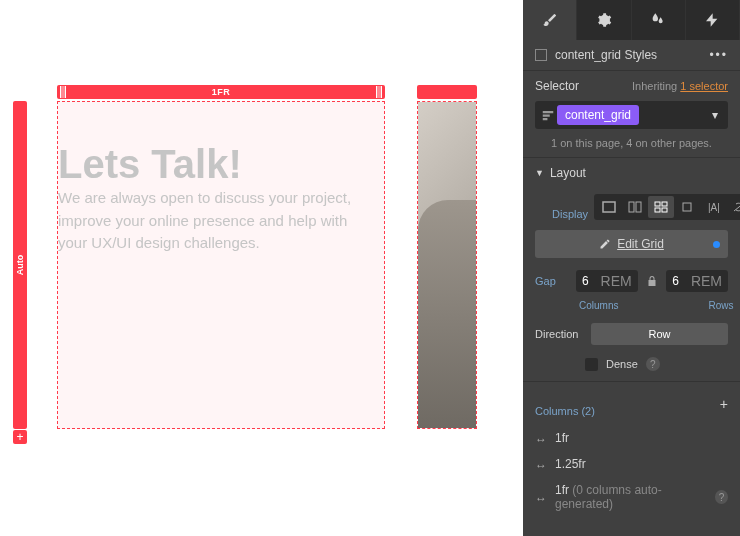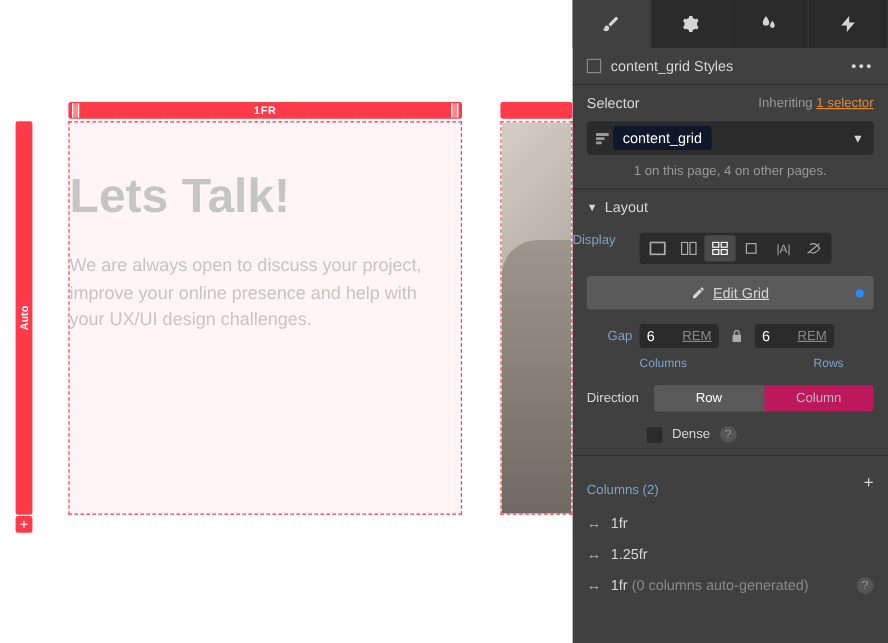--- a/index.html
+++ b/index.html
@@ -7,62 +7,62 @@
   .canvas { flex: 1; position: relative; background: #fff; }
   .col-label-bar { position: absolute; top: 85px; left: 57px; width: 328px; height: 14px; background: #ff3b4a; border-radius: 2px; display: flex; align-items: center; justify-content: center; }
   .col-label-bar .handle { position: absolute; width: 6px; height: 12px; top: 1px; background: rgba(255,255,255,0.4); border-left: 1px solid #fff; border-right: 1px solid #fff; }
   .col-label-bar .handle.l { left: 3px; }
   .col-label-bar .handle.r { right: 3px; }
   .col-label-bar span { color: #fff; font-size: 9px; font-weight: bold; letter-spacing: 0.5px; }
   .row-label-bar { position: absolute; top: 101px; left: 13px; width: 14px; height: 328px; background: #ff3b4a; border-radius: 2px; display: flex; align-items: center; justify-content: center; }
   .row-label-bar span { color: #fff; font-size: 9px; font-weight: bold; transform: rotate(-90deg); }
   .add-btn { position: absolute; left: 13px; top: 430px; width: 14px; height: 14px; background: #ff3b4a; color: #fff; border-radius: 2px; font-size: 12px; display: flex; align-items: center; justify-content: center; cursor: pointer; }
   .cell1 { position: absolute; top: 101px; left: 57px; width: 328px; height: 328px; border: 1px dashed #ff3b4a; background: rgba(255,59,74,0.05); padding: 40px 0 0 0; }
-  .cell1 h1 { font-size: 40px; font-weight: 800; color: #c5c5c5; margin-bottom: 24px; }
+  .cell1 h1 { font-size: 40px; font-weight: 800; color: #c5c5c5; }
   .cell1 p { font-size: 15px; color: #c5c5c5; line-height: 1.5; max-width: 310px; }
   .cell2 { position: absolute; top: 101px; left: 417px; width: 60px; height: 328px; border: 1px dashed #ff3b4a; background: rgba(255,59,74,0.05); overflow: hidden; }
   .col-label-bar2 { position: absolute; top: 85px; left: 417px; width: 60px; height: 14px; background: #ff3b4a; border-radius: 2px; }
   .sofa { width: 100%; height: 100%; background: linear-gradient(135deg,#d4cec6 0%, #aaa49c 60%, #8a847c 100%); position: relative; }
   .sofa::before { content:""; position:absolute; left:0; right:0; bottom:0; height:70%; background: linear-gradient(180deg,#9d968d 0%, #6f6a63 100%); border-radius: 30px 0 0 0; }
 
   
-  .panel { width: 263px; background: #404040; color: #d5d5d5; font-size: 12px; display: flex; flex-direction: column; }
+  .panel { width: 217px; background: #404040; color: #d5d5d5; font-size: 12px; display: flex; flex-direction: column; }
   .tabs { height: 40px; display: flex; background: #2b2b2b; }
   .tab { flex:1; display:flex; align-items:center; justify-content:center; color:#d5d5d5; cursor:pointer; border-right:1px solid #333;}
   .tab.active { background: #404040; }
   .tab svg { width:16px; height:16px; }
   .title-row { display:flex; align-items:center; padding: 8px 12px; gap:8px; }
   .title-row .chk { width:12px; height:12px; border:1px solid #888; }
   .dots { margin-left:auto; letter-spacing:2px; cursor:pointer; }
   .sec { padding: 8px 12px; }
   .sec.sel { border-top:1px solid #333; }
   .sel-head { display:flex; align-items:center; gap:20px; }
   .sel-head .sl { color:#d5d5d5; }
   .sel-head .inh { margin-left:auto; color:#999; font-size:11px; }
   .sel-head .inh .o { color:#e08a3c;text-decoration:underline; }
   .sel-pill-row { margin-top:8px; display:flex; align-items:center; background:#2b2b2b; border-radius:3px; padding:4px; }
   .sel-pill-row .sq { width:18px; height:18px; display:flex; align-items:center; justify-content:center; color:#999;}
-  .pill { background:#0f172a; color:#fff; padding:3px 8px; border-radius:3px; font-size:12px; }
+  .pill { background:#8b5cf6; color:#fff; padding:3px 8px; border-radius:3px; font-size:12px; }
   .sel-pill-row .dd { margin-left:auto; color:#d5d5d5; padding:0 6px; cursor:pointer;}
   .info { color:#999; font-size:11px; margin-top:8px;text-align:center; }
   .collapse { padding:8px 12px; display:flex; align-items:center; gap:6px; border-top:1px solid #333; cursor:pointer;}
   .collapse .tri { font-size:9px; }
-  .disp-row { padding:6px 0; display:flex; align-items:flex-start; gap:6px; }
+  .disp-row { padding:6px 29px; display:flex; align-items:flex-end; gap:6px; }
   .disp-row .lbl { color:#7aa3c9; font-size:11px; width:50px;}
   .disp-icons { display:flex; background:#2b2b2b; border-radius:3px; padding:2px; gap:0;}
   .disp-icons .di { width:26px; height:22px; display:flex; align-items:center; justify-content:center; border-radius:2px; cursor:pointer; color:#aaa;}
   .disp-icons .di.active { background:#4a4a4a; color:#fff;}
   .edit-grid-row{padding:4px 12px;text-decoration:underline;}
   .edit-grid { width:100%; height:28px; background:#5a5a5a; border-radius:3px; display:flex; align-items:center; justify-content:center; gap:6px; cursor:pointer; position:relative;}
   .edit-grid .dot { position:absolute; right:8px; width:7px; height:7px; background:#2a8cff; border-radius:50%;}
   .gap-row { padding:8px 12px; display:flex; align-items:center; gap:6px;}
-  .gap-row .lbl { color:#7aa3c9; font-size:11px; width:38px;text-align:right;}
+  .gap-row .lbl { color:#7aa3c9; font-size:11px; width:38px;}
   .gap-input { display:flex; align-items:center; background:#2b2b2b; border-radius:3px; padding:3px 6px; gap:6px; width:66px;}
   .gap-input span.v { color:#fff; font-size:12px; flex:1;}
-  .gap-input span.u { color:#888; font-size:11px;text-decoration:underline;}
+  .gap-input span.u { color:#888; font-size:14px;}
   .lock { width:18px; color:#aaa; display:flex; justify-content:center; cursor:pointer;}
   .sub-labels { padding:0 12px 6px 56px; display:flex; gap:44px; font-size:10px;}
   .sub-labels .a { color:#7aa3c9;}
   .sub-labels .b { color:#7aa3c9; margin-left:auto; margin-right:25px;padding-left:46px;}
   .dir-row { padding:6px 12px; display:flex; align-items:center; gap:6px;}
   .dir-row .lbl { width:50px; font-size:11px;}
   .seg { flex:1; display:flex; background:#be185d; border-radius:3px; overflow:hidden;}
   .seg div { flex:1; text-align:center; padding:5px 0; font-size:11px; cursor:pointer; color:#bbb;}
   .seg div.active { background:#5a5a5a; color:#fff;}
   .dense-row { padding:6px 12px 10px 62px; display:flex; align-items:center; gap:8px; font-size:11px;}
@@ -221,21 +221,20 @@
   </div>
   <div class="sub-labels">
     <span class="a">Columns</span>
     <span class="b">Rows</span>
   </div>
 
   <div class="dir-row">
     <span class="lbl">Direction</span>
     <div class="seg">
       <div class="active">Row</div>
-      <div>Column</div>
     </div>
   </div>
 
   <div class="dense-row">
     <div class="chk2"></div>
     <span>Dense</span>
     <div class="q">?</div>
   </div>
 
   <div class="cols-head">

